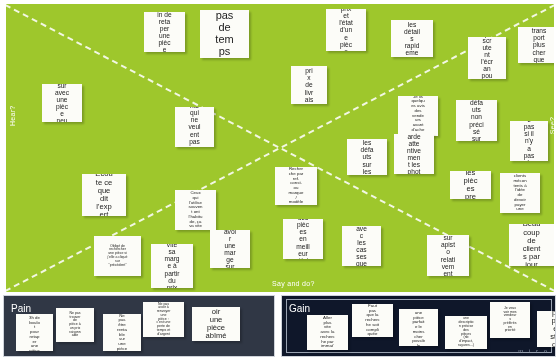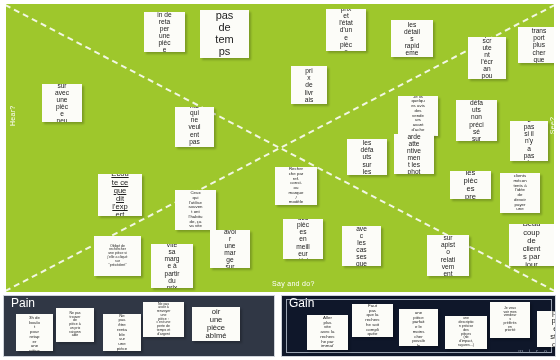--- a/index.html
+++ b/index.html
@@ -104,23 +104,23 @@
     position: absolute;
     box-sizing: border-box;
     bottom: 3px;
     height: 62px;
     border: 1px solid #cfd3da;
     overflow: hidden;
   }
   .panel .panel-title {
     position: absolute;
     left: 7px;
-    top: 0;
+    top: 7px;
     color: #ffffff;
-    font-size: 12px;
+    font-size: 10px;
     font-family: "Liberation Sans", sans-serif;
   }
   .panel-pain {
     left: 3px;
     width: 272px;
     background: #303745;
   }
   .panel-gain {
     left: 281px;
     width: 275px;
@@ -167,21 +167,21 @@
           <div class="note sz-md" style="left: 320px; top: 5px; width: 40px; height: 42px;">Connaître le prix et l'état d'une pièce rapidement</div>
           <div class="note sz-md" style="left: 385px; top: 16px; width: 42px; height: 37px;">Avoir les détails rapidement</div>
           <div class="note sz-md" style="left: 462px; top: 33px; width: 38px; height: 42px;">Les clients qui scrutent l'écran pour voir le prix</div>
           <div class="note sz-md" style="left: 512px; top: 23px; width: 42px; height: 36px;">Des frais de transport plus cher que les pièces</div>
           <div class="note sz-md" style="left: 36px; top: 80px; width: 40px; height: 38px;">Plus sûr avec une pièce neuve</div>
           <div class="note sz-md" style="left: 285px; top: 62px; width: 36px; height: 38px;">frustré par le prix de livraison : ça rebute</div>
           <div class="note sz-md" style="left: 169px; top: 103px; width: 39px; height: 40px;">Les clients qui ne veulent pas payer cher</div>
           <div class="note sz-sm" style="left: 392px; top: 92px; width: 40px; height: 40px;">Je lis quelques avis des vendeurs avant d'acheter</div>
           <div class="note sz-md" style="left: 450px; top: 96px; width: 41px; height: 41px;">Constate des défauts non précisé sur la pièce</div>
           <div class="note sz-md" style="left: 504px; top: 117px; width: 38px; height: 40px;">J'achète pas si il n'y a pas de photos</div>
-          <div class="note sz-lg" style="left: 92px; top: 170px; width: 44px; height: 42px; text-decoration: underline;">Ecoute ce que dit l'expert</div>
+          <div class="note sz-lg" style="left: 76px; top: 170px; width: 44px; height: 42px;">Ecoute ce que dit l'expert</div>
           <div class="note sz-md" style="left: 341px; top: 135px; width: 40px; height: 36px;">Cherche les défauts sur les photos</div>
           <div class="note sz-md" style="left: 388px; top: 130px; width: 40px; height: 40px;">Regarde attentivement les photos</div>
           <div class="note sz-sm" style="left: 269px; top: 163px; width: 42px; height: 38px;">Recherche par ref. const. ou marque / modèle</div>
           <div class="note sz-lg" style="left: 444px; top: 167px; width: 41px; height: 28px;">Voit que les pièces premium</div>
           <div class="note sz-sm" style="left: 494px; top: 169px; width: 40px; height: 40px;">Les clients mécontents à l'idée de devoir payer une marge</div>
           <div class="note sz-sm" style="left: 169px; top: 186px; width: 41px; height: 40px;">Ceux qui l'utilise souvent ont l'habitude, ça va vite</div>
           <div class="note sz-md" style="left: 277px; top: 215px; width: 40px; height: 40px;">Choix des pièces en meilleur état possible</div>
           <div class="note sz-md" style="left: 336px; top: 222px; width: 39px; height: 40px;">Faire affaire avec les casses que je connais bien</div>
           <div class="note sz-lg" style="left: 503px; top: 220px; width: 45px; height: 42px;">Beaucoup de clients par jour</div>
           <div class="note sz-xs" style="left: 88px; top: 232px; width: 47px; height: 40px;">Obligé de rechercher une pièce si j'elle a cliqué sur "précédent"</div>

